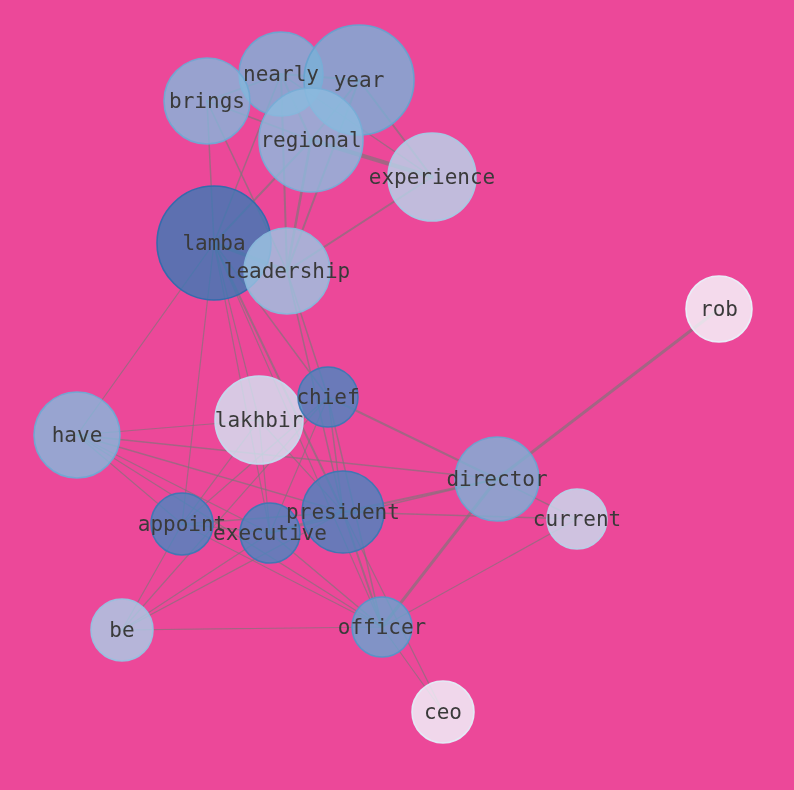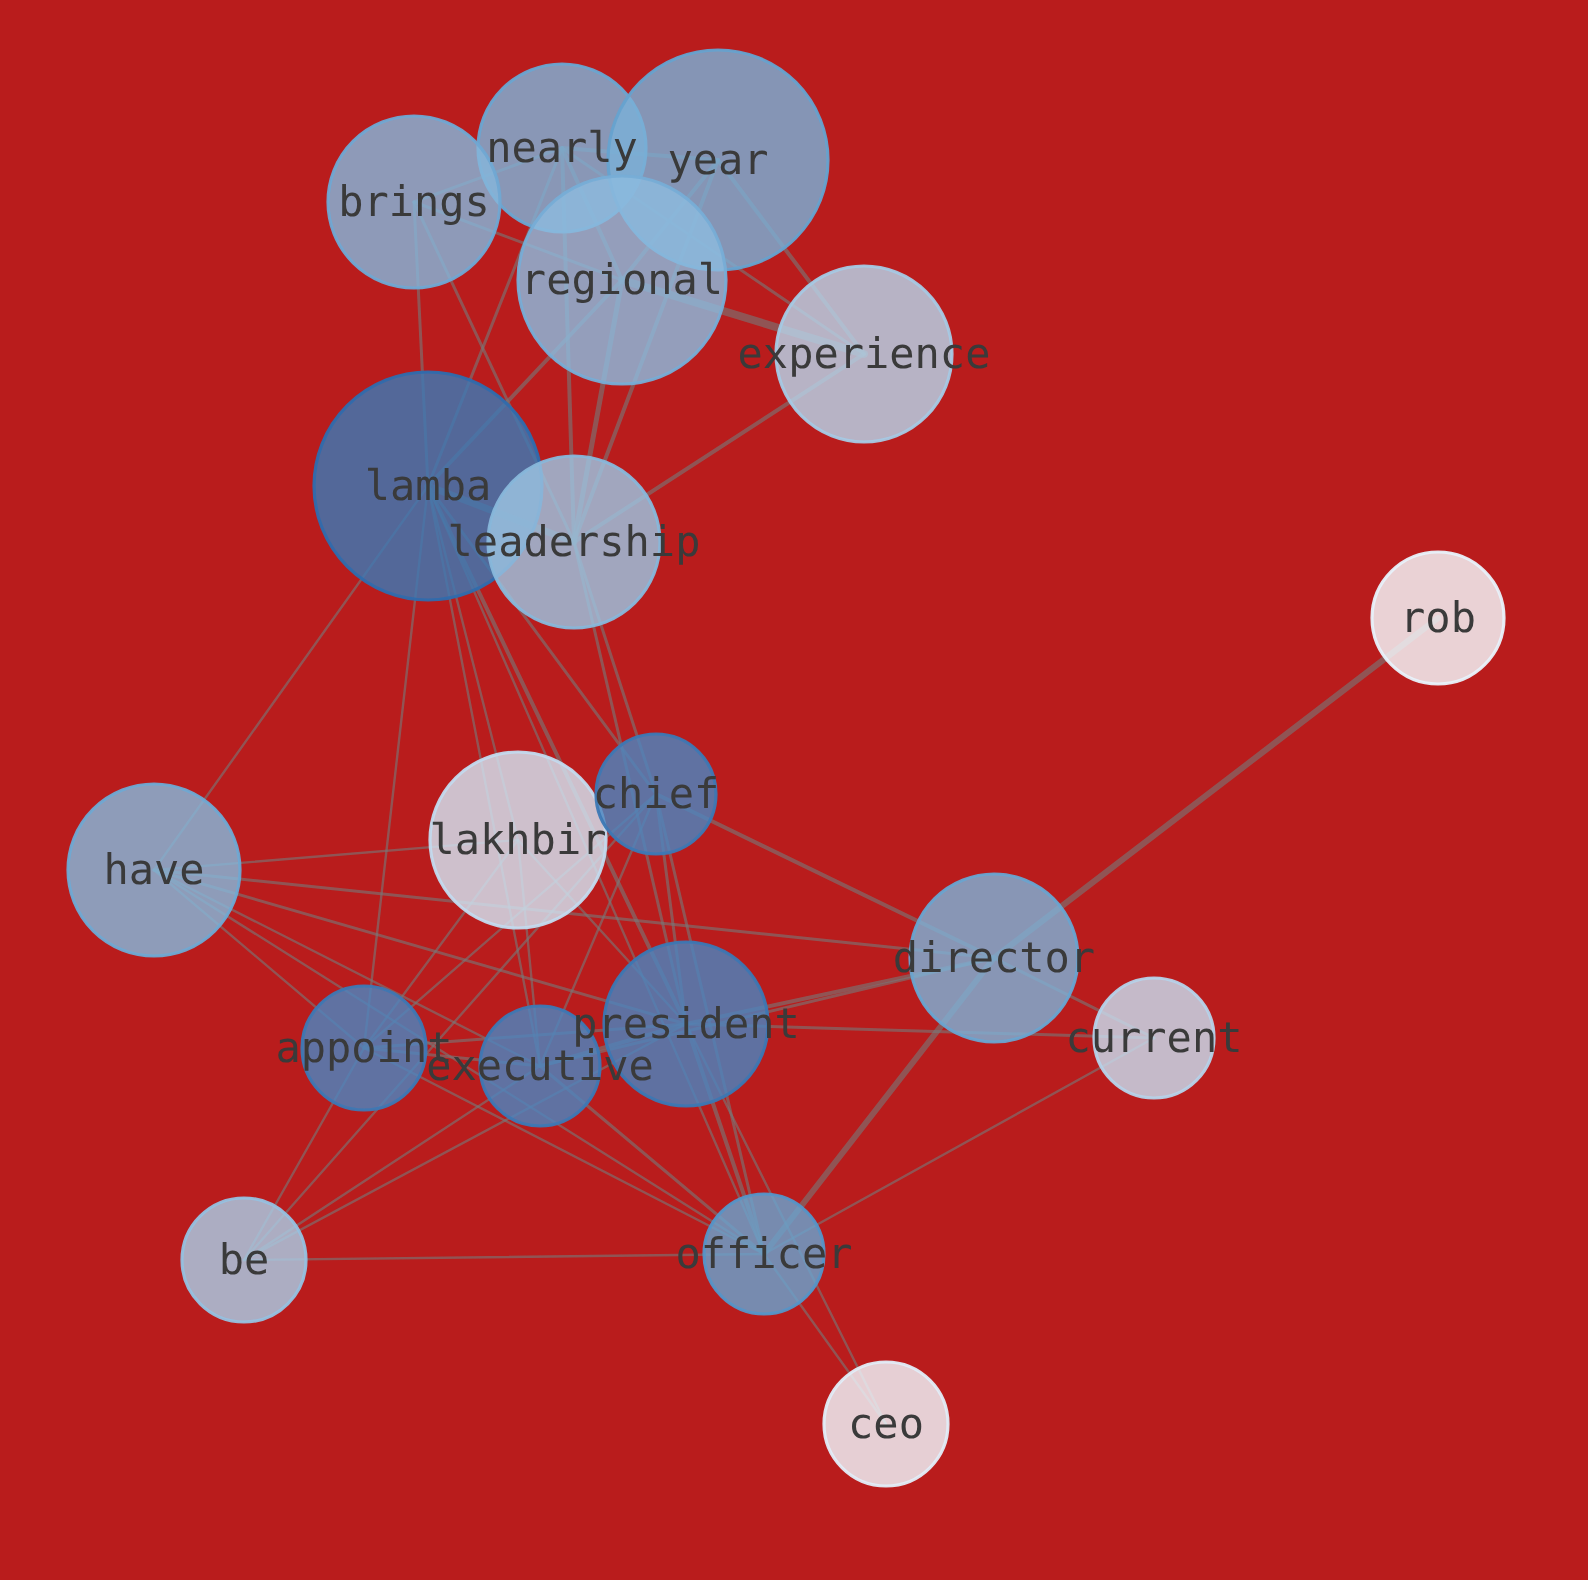--- a/index.html
+++ b/index.html
@@ -5,21 +5,21 @@
   html, body {
     margin: 0;
     padding: 0;
     background: #ffffff;
     font-family: "DejaVu Sans Mono", "Liberation Mono", monospace;
   }
   .stage {
     position: relative;
     width: 794px;
     height: 790px;
-    background: #b91c1c;
+    background: #ec4899;
     overflow: hidden;
   }
   svg { display: block; }
   .edge {
     stroke: #777777;
     stroke-opacity: 0.62;
     stroke-linecap: round;
   }
   .node {
     fill-opacity: 0.82;

